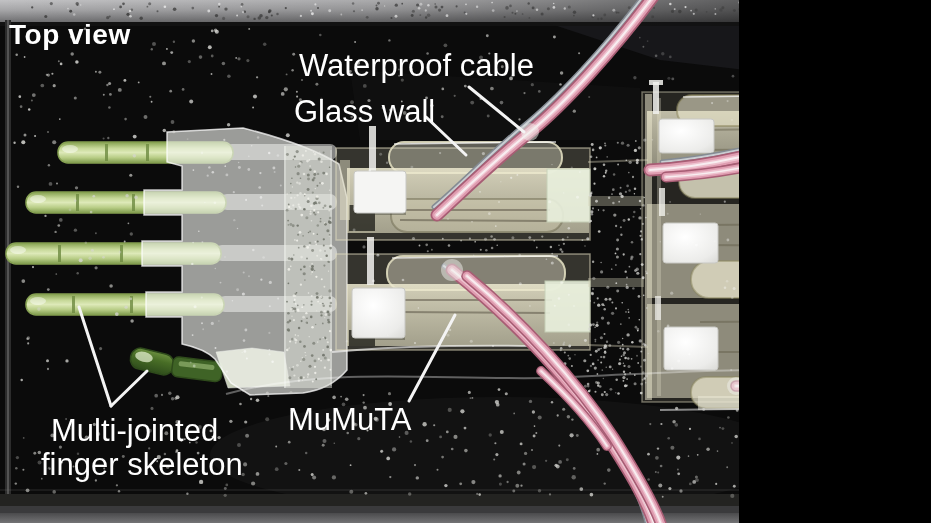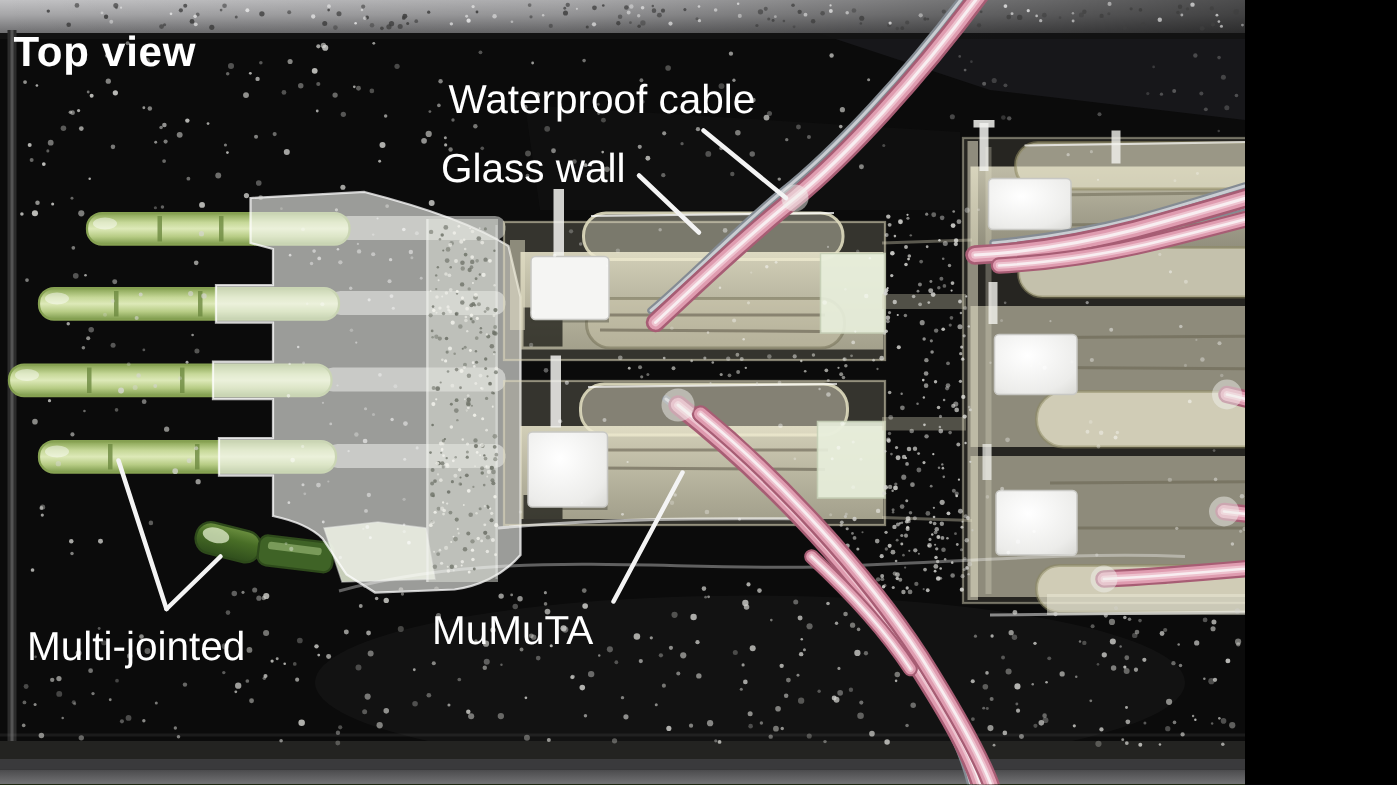--- a/index.html
+++ b/index.html
@@ -1,26 +1,26 @@
 <!DOCTYPE html>
 <html><head>
 <meta charset="utf-8">
 <style>
   html,body{margin:0;padding:0;background:#000;}
   #stage{
-    position:relative;width:830px;height:523px;overflow:hidden;
-    background:#4d7c0f;font-family:"Liberation Sans",sans-serif;
+    position:relative;width:739px;height:523px;overflow:hidden;
+    background:#0c4a6e;font-family:"Liberation Sans",sans-serif;
   }
   #stage svg{position:absolute;left:0;top:0;}
   .lbl{
-    position:absolute;color:#ffffff;font-size:27px;line-height:30px;
+    position:absolute;color:#ffffff;font-size:31px;line-height:30px;
     white-space:nowrap;user-select:none;
   }
   .lbl-bold{font-weight:bold;font-size:28px;letter-spacing:.5px;}
-  .lbl-2line{line-height:34px;white-space:normal;width:230px;}
+  .lbl-2line{line-height:34px;white-space:normal;width:230px;padding-left:33px;}
   .lbl-2line .l1{display:block;margin-left:10px;}
   .lbl-2line .l2{display:block;}
 </style>
 </head>
 <body>
 
 <div id="stage">
 
 <svg id="photo-svg" width="931" height="523" viewBox="0 0 931 523">
   <defs>
@@ -1776,15 +1776,16 @@
 
   <rect x="915" y="502" width="16" height="7" fill="#ffffff"></rect>
 </svg>
 
 <div class="lbl lbl-bold" style="left:9px;top:20px">Top view</div>
 <div class="lbl" style="left:299px;top:51px">Waterproof cable</div>
 <div class="lbl" style="left:288px;top:405px">MuMuTA</div>
 <div class="lbl" style="left:294px;top:97px">Glass wall</div>
 <div class="lbl lbl-2line" style="left:8px;top:414px">
   <span class="l1">Multi-jointed</span>
+  <span class="l2">finger skeleton</span>
 </div>
 
 </div>
 
 </body></html>

